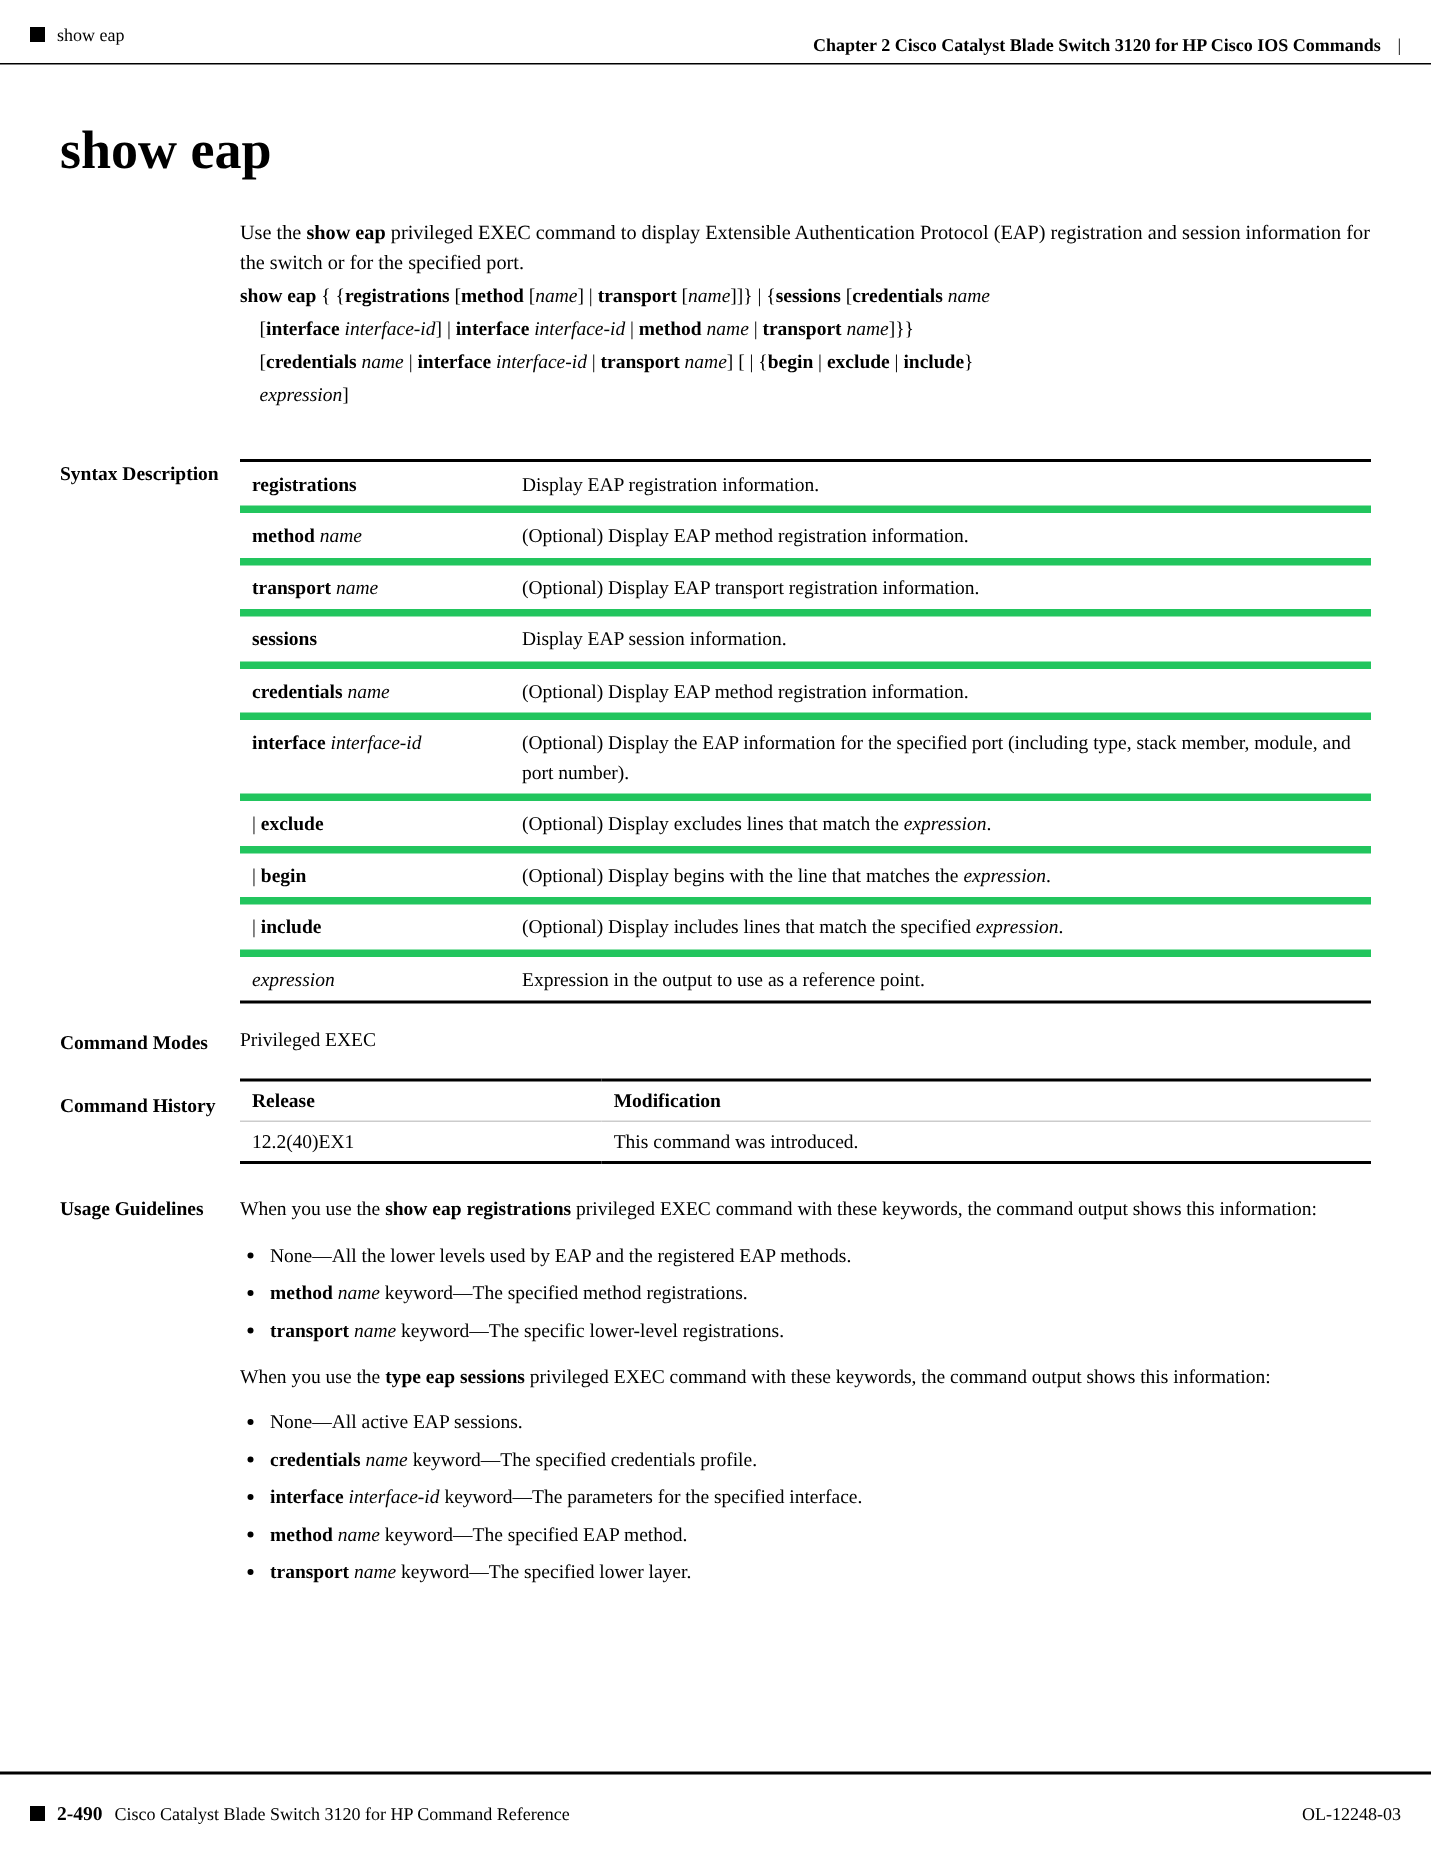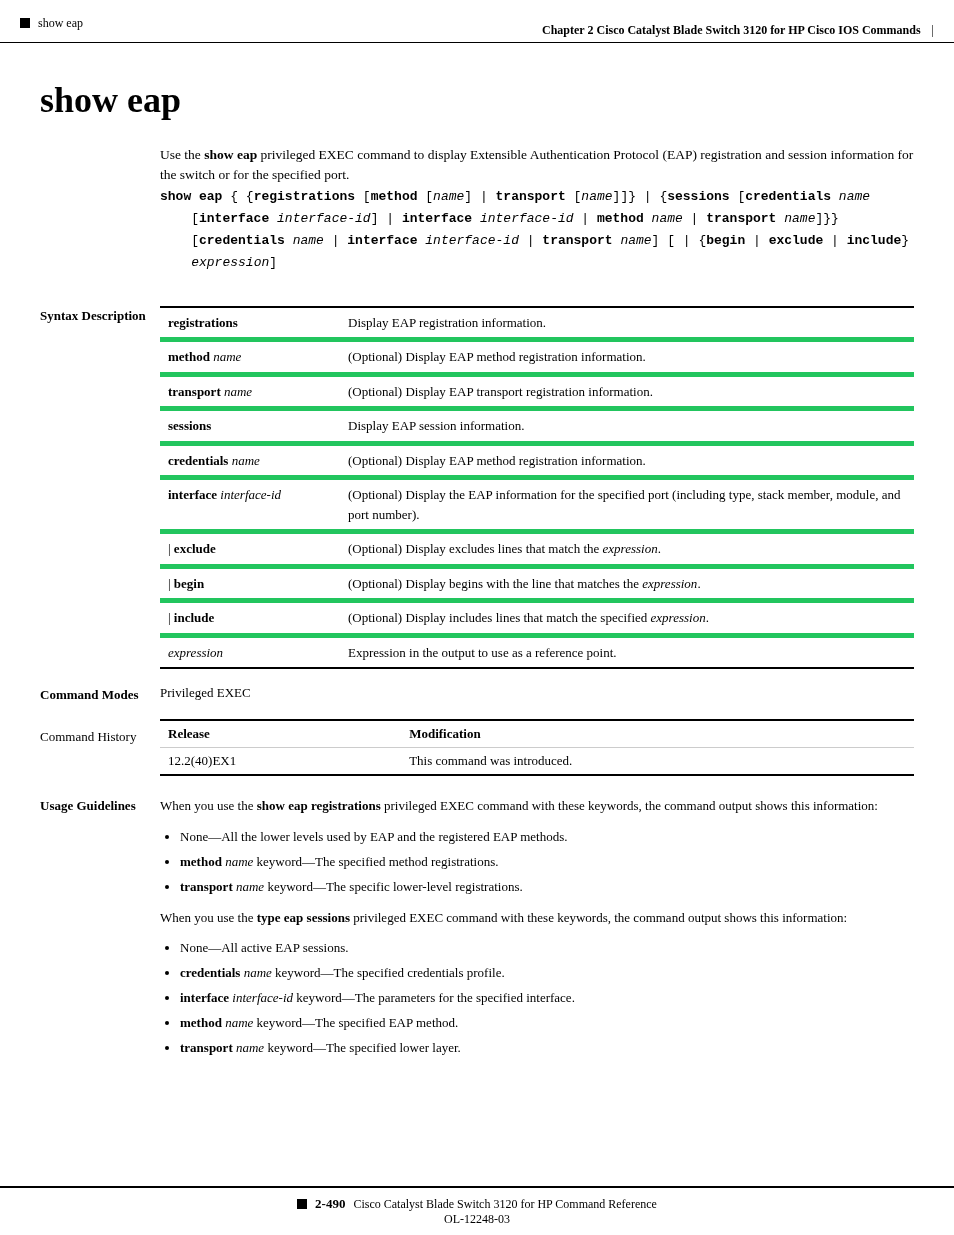--- a/index.html
+++ b/index.html
@@ -62,21 +62,21 @@
     }
 
     
     .syntax-box {
       margin-left: 120px;
       margin-bottom: 24px;
       font-size: 13px;
       line-height: 1.7;
     }
     .syntax-box .cmd-line {
-      font-family: Liberation Mono, monospace;
+      font-family: Liberation Serif, serif;
     }
 
     
     .section {
       display: flex;
       margin-bottom: 0;
     }
     .section-label {
       width: 120px;
       min-width: 120px;
@@ -134,21 +134,21 @@
 
     
     .history-section {
       display: flex;
       margin-bottom: 16px;
       font-size: 13px;
     }
     .history-label {
       width: 120px;
       min-width: 120px;
-      font-weight: normal;
+      font-weight: bold;
       padding-top: 10px;
     }
     .history-table {
       flex: 1;
       border-collapse: collapse;
     }
     .history-table tr:first-child {
       border-top: 2px solid #000;
       border-bottom: 1px solid #ccc;
     }
@@ -192,26 +192,25 @@
       list-style-type: disc;
     }
 
     
     .page-footer {
       position: absolute;
       bottom: 0;
       left: 0;
       right: 0;
       border-top: 2px solid #000;
-      padding: 8px 20px;
+      padding: 18px 20px;
       display: flex;
       justify-content: space-between;
       align-items: center;
       font-size: 12px;
-      flex-direction: column;
     }
     .footer-left {
       display: flex;
       align-items: center;
       gap: 8px;
     }
     .footer-square {
       width: 10px;
       height: 10px;
       background: #000;

